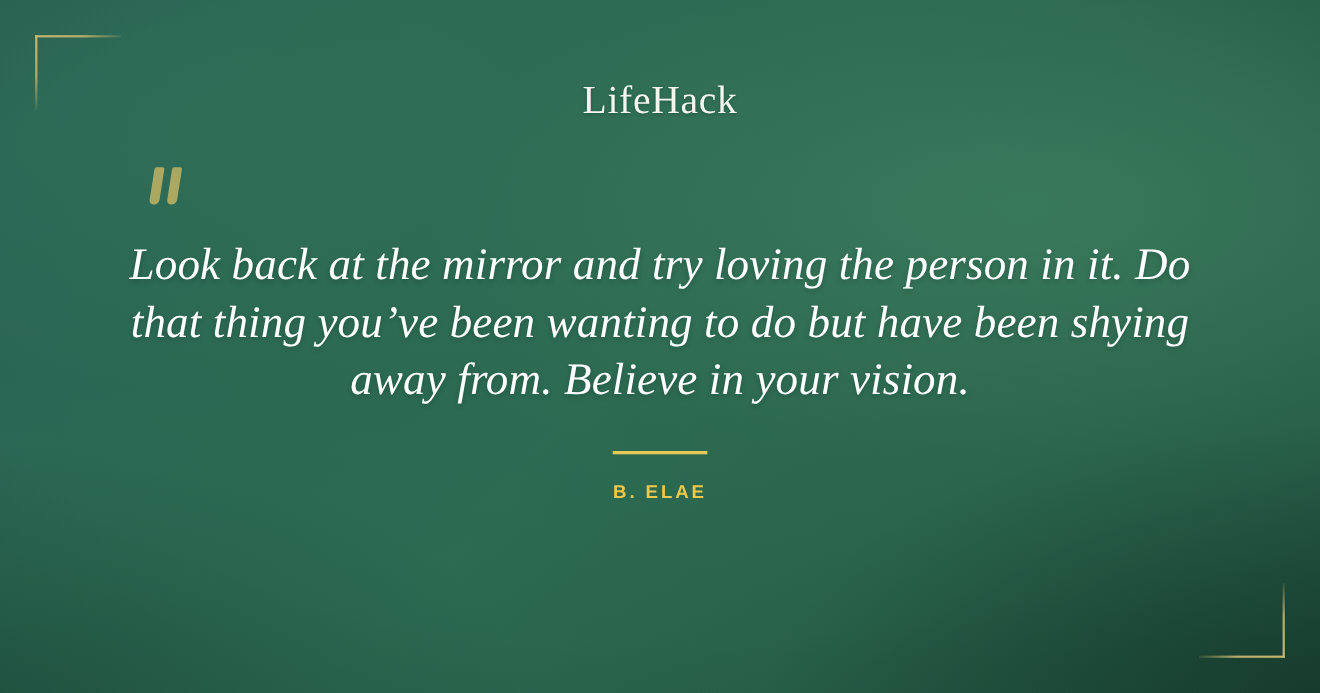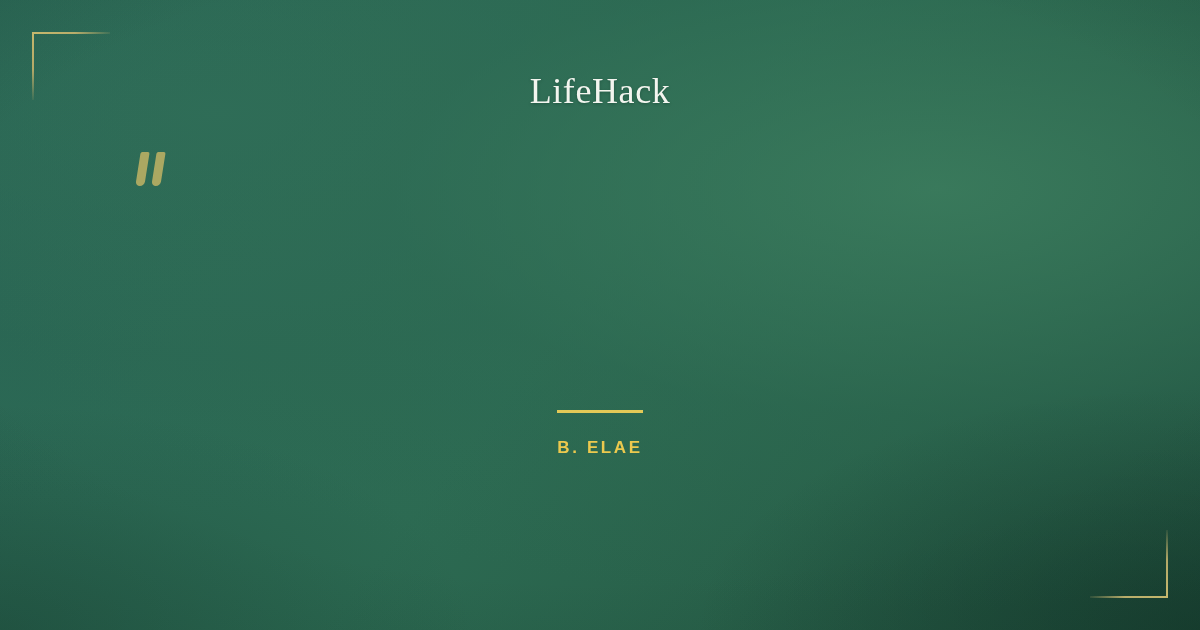--- a/index.html
+++ b/index.html
@@ -174,18 +174,23 @@
     <span class="v"></span>
   </div>
 
   <div class="brand">LifeHack</div>
 
   <div class="quote-mark">
     <i class="a"></i>
     <i class="b"></i>
   </div>
 
+  <div class="quote">
+    <span class="line">Look back at the mirror and try loving the person in it. Do</span>
+    <span class="line">that thing you’ve been wanting to do but have been shying</span>
+    <span class="line">away from. Believe in your vision.</span>
+  </div>
 
   <div class="divider"></div>
 
   <div class="attribution">B. ELAE</div>
 
 </div>
 
 </body></html>

